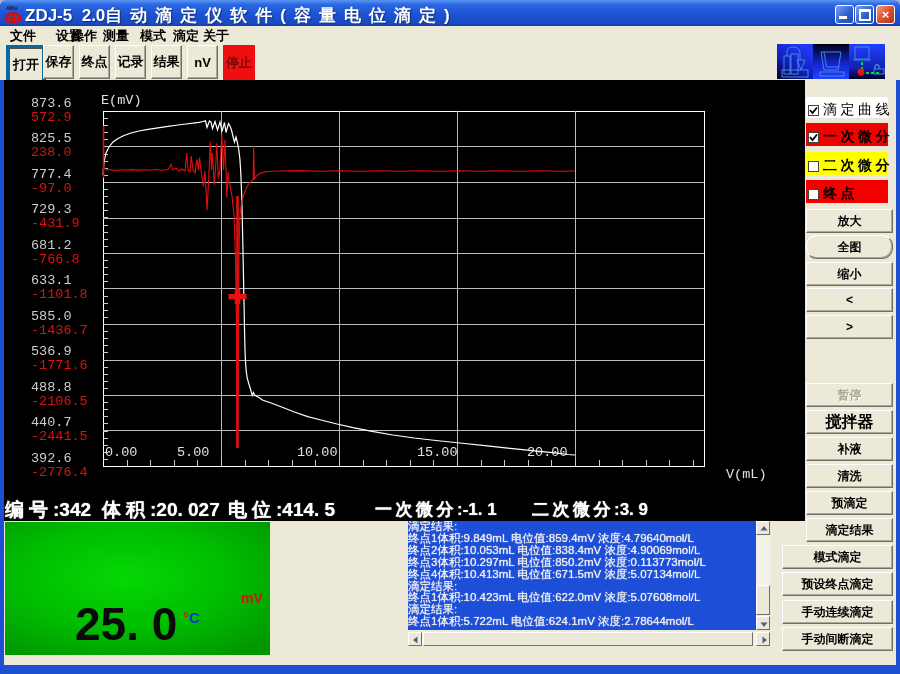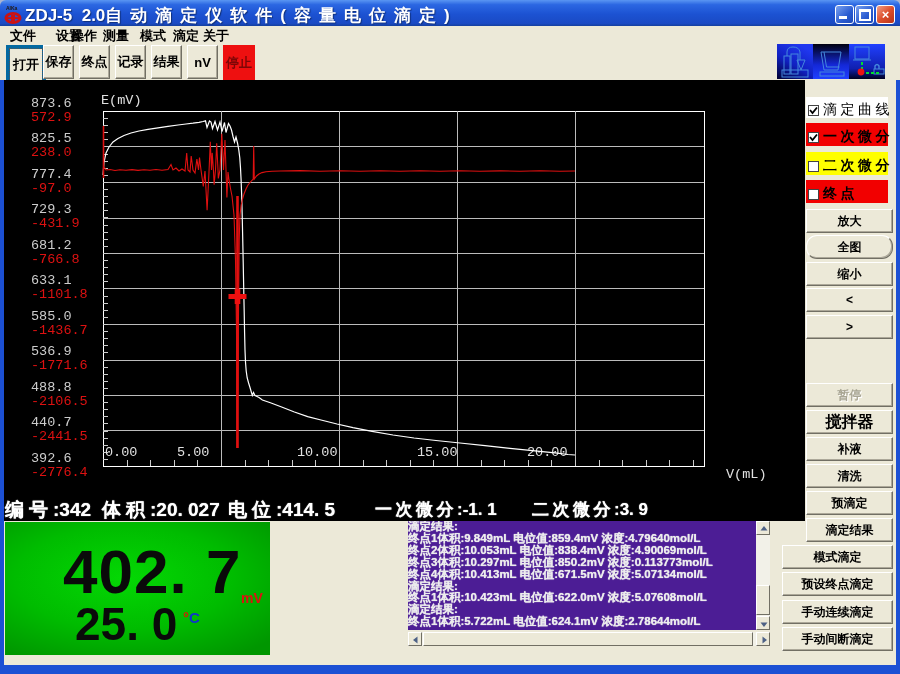--- a/index.html
+++ b/index.html
@@ -190,28 +190,27 @@
 <div class="btn" style="left:806px;top:437px;width:85px;height:22px;font-size:12px;">补液</div>
 <div class="btn" style="left:806px;top:464px;width:85px;height:22px;font-size:12px;">清洗</div>
 <div class="btn" style="left:806px;top:491px;width:85px;height:22px;font-size:12px;">预滴定</div>
 <div class="btn" style="left:806px;top:518px;width:85px;height:22px;font-size:12px;">滴定结果</div>
 <div class="btn" style="left:782px;top:545px;width:109px;height:22px;font-size:12px;">模式滴定</div>
 <div class="btn" style="left:782px;top:572px;width:109px;height:22px;font-size:12px;">预设终点滴定</div>
 <div class="btn" style="left:782px;top:600px;width:109px;height:22px;font-size:12px;">手动连续滴定</div>
 <div class="btn" style="left:782px;top:627px;width:109px;height:22px;font-size:12px;">手动间断滴定</div>
 
 <div class="abs" id="lcd" style="left:5px;top:522px;width:265px;height:133px;background:radial-gradient(ellipse 75% 70% at 45% 42%,#04d804 0%,#00bc00 55%,#009600 100%);">
-  <div class="abs" style="left:58px;top:14px;font-size:62px;font-weight:bold;color:#0a0a0a;letter-spacing:1px;">402. 7</div>
   <div class="abs" style="left:236px;top:68px;font-size:14px;font-weight:bold;color:#dd1111;">mV</div>
   <div class="abs" style="left:70px;top:75px;font-size:46px;font-weight:bold;color:#0a0a0a;">25. 0</div>
   <div class="abs" style="left:178px;top:87px;font-size:15px;font-weight:bold;"><span style="color:#cc2200;">°</span><span style="color:#1133cc;">C</span></div>
 </div>
 
 <div class="abs" id="listbox" style="left:408px;top:521px;width:362px;height:127px;">
-  <div class="abs" id="listtext" style="left:0;top:0;width:348px;height:109px;background:#4c1d95;color:#ececec;font-size:11.5px;line-height:11.9px;white-space:pre;font-weight:bold;overflow:hidden;text-shadow:0 0 1px #fff;">滴定结果:
+  <div class="abs" id="listtext" style="left:0;top:0;width:348px;height:109px;background:#1d4ed8;color:#ececec;font-size:11.5px;line-height:11.9px;white-space:pre;font-weight:normal;overflow:hidden;text-shadow:0 0 1px #fff;">滴定结果:
 终点1体积:9.849mL 电位值:859.4mV 浓度:4.79640mol/L
 终点2体积:10.053mL 电位值:838.4mV 浓度:4.90069mol/L
 终点3体积:10.297mL 电位值:850.2mV 浓度:0.113773mol/L
 终点4体积:10.413mL 电位值:671.5mV 浓度:5.07134mol/L
 滴定结果:
 终点1体积:10.423mL 电位值:622.0mV 浓度:5.07608mol/L
 滴定结果:
 终点1体积:5.722mL 电位值:624.1mV 浓度:2.78644mol/L</div>
 
   <div class="abs" style="left:348px;top:0;width:14px;height:109px;background:#f2f1e8;">

